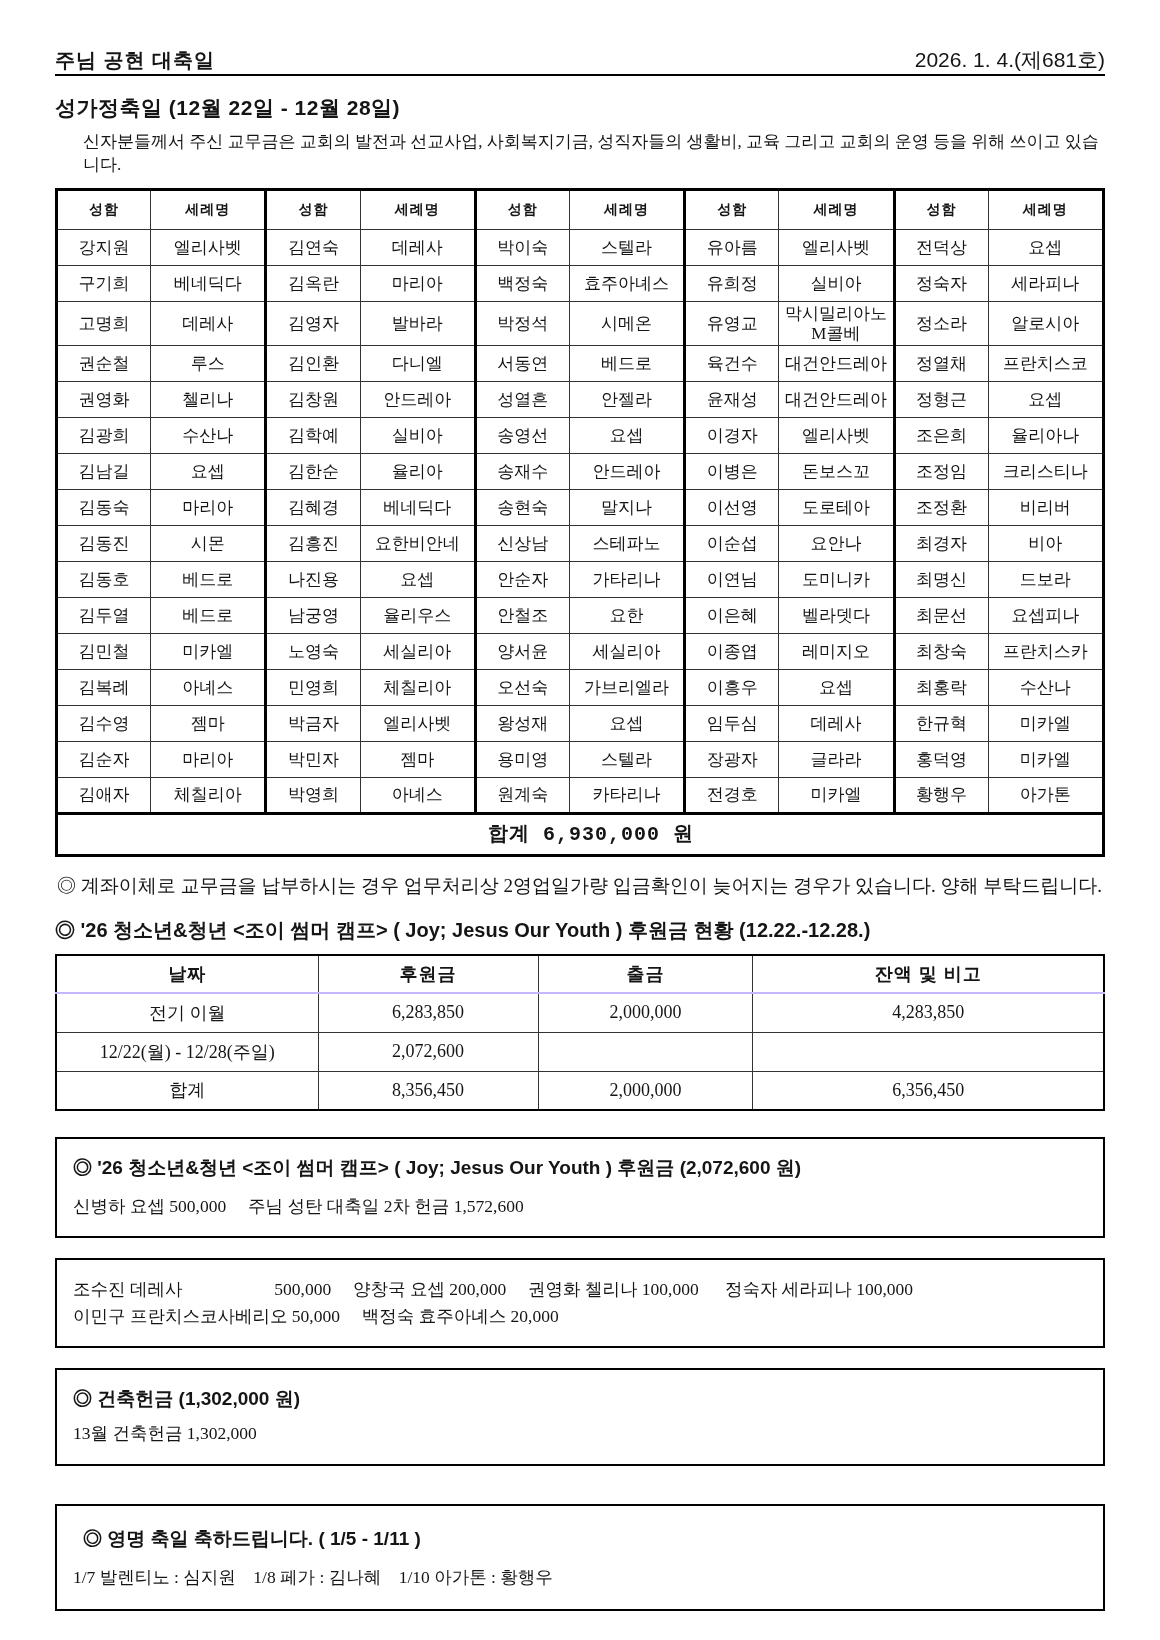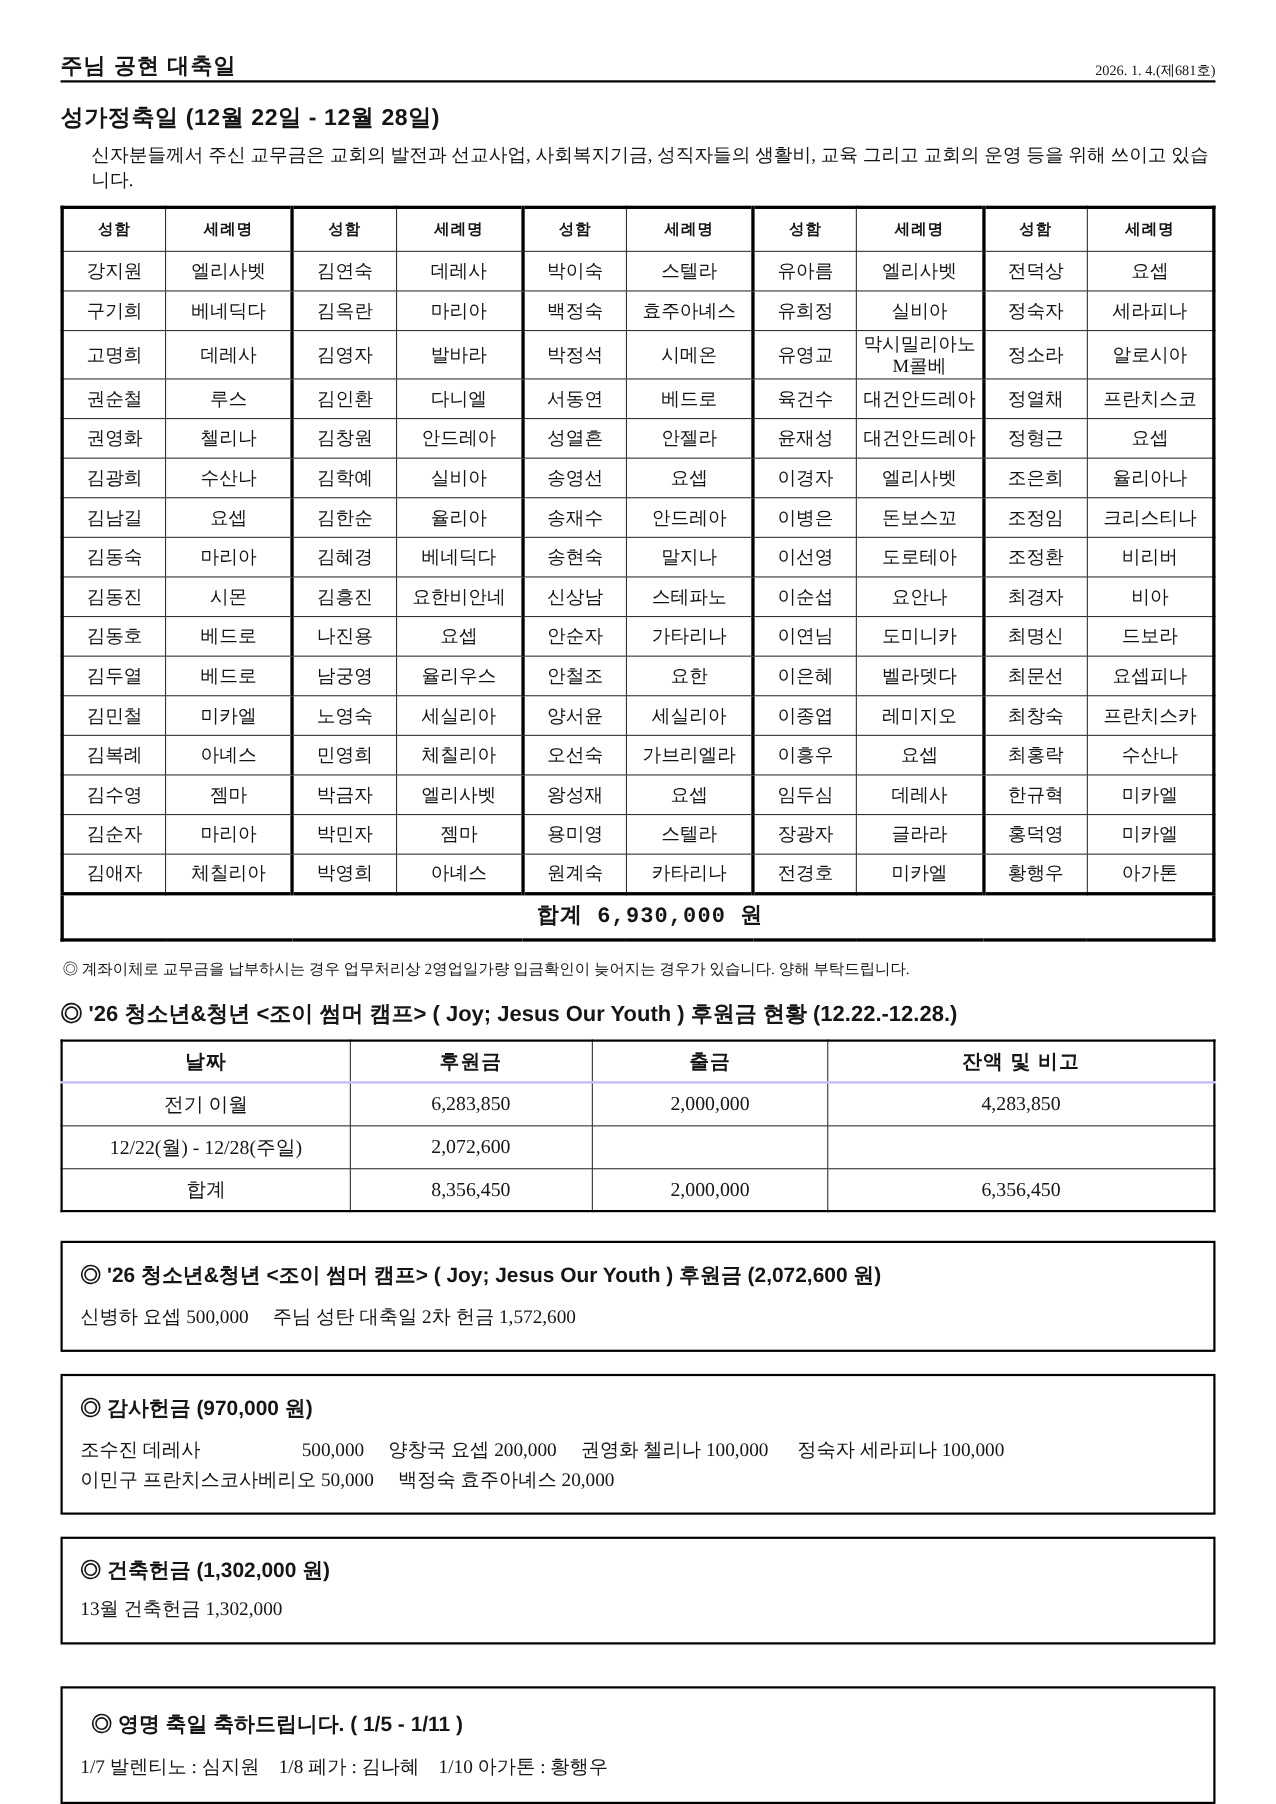--- a/index.html
+++ b/index.html
@@ -8,21 +8,21 @@
     width:1160px; min-height:1640px; margin:0 auto;
     padding:46px 55px 40px 55px;
     font-family:"Liberation Serif", serif;
     color:#151515;
   }
 
   
   .masthead { display:flex; justify-content:space-between; align-items:flex-end;
               border-bottom:2px solid #000; }
   .masthead-title { font-family:"Liberation Sans", sans-serif; font-weight:700; font-size:20px; letter-spacing:1px; }
-  .masthead-issue { font-family:Liberation Serif, serif; font-size:13px; }
+  .masthead-issue { font-family:Liberation Sans, sans-serif; font-size:21px; }
 
   
   .section1-title { font-family:"Liberation Sans", sans-serif; font-weight:700; font-size:21px; margin:18px 0 8px 0; letter-spacing:0.5px; }
   .section1-desc  { font-size:17px; padding-left:28px; margin-bottom:12px; }
 
   
   table { border-collapse:collapse; width:100%; table-layout:fixed; }
   .offering-table { border:3px solid #000; }
   .offering-table th, .offering-table td {
     border:1px solid #333; text-align:center; vertical-align:middle;
@@ -32,21 +32,21 @@
     height:40px; font-family:"Liberation Sans", sans-serif; font-weight:700;
     font-size:14px; letter-spacing:1px;
   }
   .offering-table td { height:36px; font-size:17px; line-height:1.15; }
   .offering-table .gs { border-left:3px solid #000; }
   .offering-table tfoot td {
     border-top:3px solid #000; height:42px;
     font-family:Liberation Mono, monospace; font-weight:700; font-size:20px; letter-spacing:1px;padding-left:25px;
   }
 
-  .notice { font-size:14px; margin:16px 0 18px 2px; }
+  .notice { font-size:19px; margin:16px 0 18px 2px; }
 
   
   .camp-title { font-family:"Liberation Sans", sans-serif; font-weight:700; font-size:20px; margin:0 0 10px 0; }
   .camp-table { border:2.5px solid #000; }
   .camp-table th, .camp-table td { border:1px solid #333; text-align:center; vertical-align:middle; padding:2px 4px; }
   .camp-table th { height:38px; font-family:"Liberation Sans", sans-serif; font-weight:700; font-size:18px; letter-spacing:1px; }
   .camp-table td { height:39px; font-size:18px; }
   .camp-table thead th { border-bottom:2px solid #c4b5fd; }
 
   
@@ -338,21 +338,20 @@
       </tr>
     </tbody>
   </table>
 
 <div class="box box-camp">
   <div class="box-title">◎ '26 청소년&amp;청년 &lt;조이 썸머 캠프&gt; ( Joy; Jesus Our Youth ) 후원금 (2,072,600 원)</div>
   <div class="box-line">신병하 요셉 500,000     주님 성탄 대축일 2차 헌금 1,572,600</div>
 </div>
 
 <div class="box box-thanks">
-  <div class="box-title">◎ 감사헌금 (970,000 원)</div>
   <div class="box-line">조수진 데레사                     500,000     양창국 요셉 200,000     권영화 첼리나 100,000      정숙자 세라피나 100,000</div>
   <div class="box-line">이민구 프란치스코사베리오 50,000     백정숙 효주아녜스 20,000</div>
 </div>
 
 <div class="box box-build">
   <div class="box-title">◎ 건축헌금 (1,302,000 원)</div>
   <div class="box-line">13월 건축헌금 1,302,000</div>
 </div>
 
 <div class="box box-feast">

